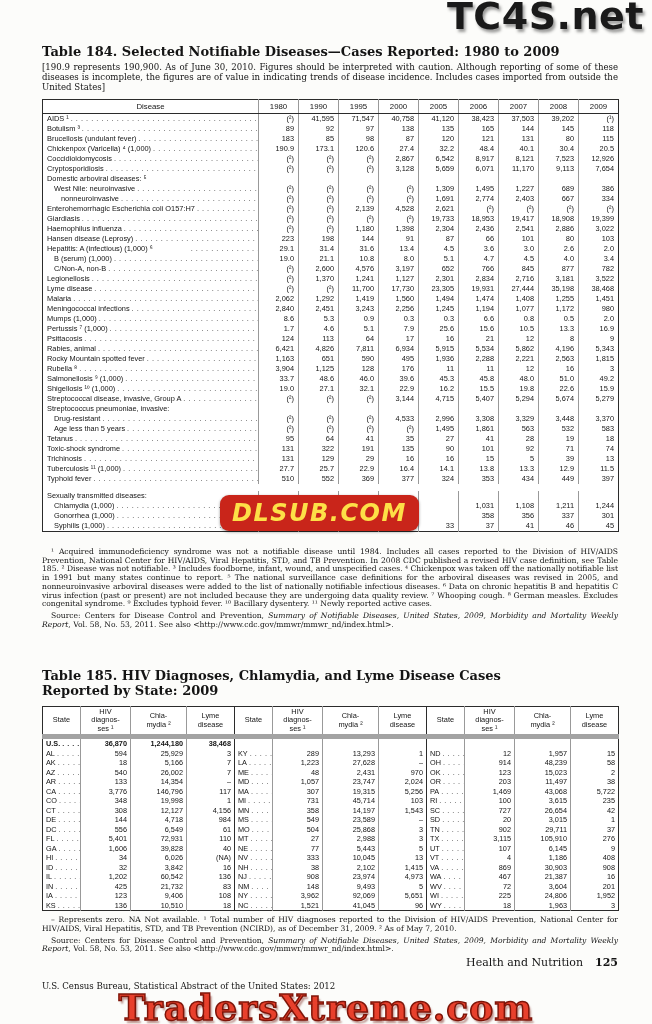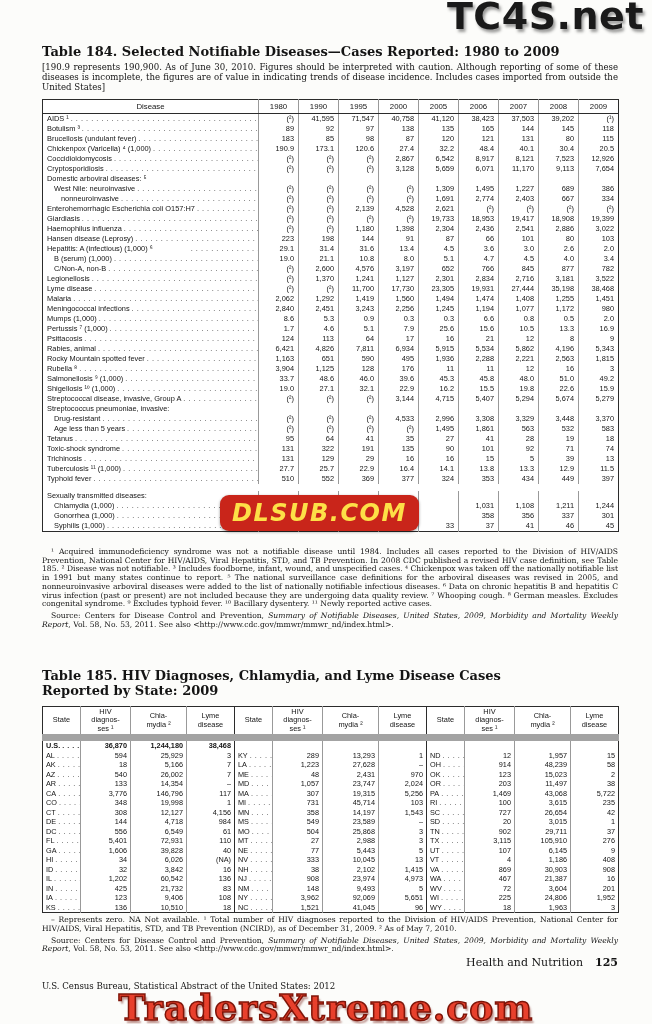--- a/index.html
+++ b/index.html
@@ -50,21 +50,21 @@
 
   .t184-notes { top:548px; left:42px; width:576px; font-family:"DejaVu Serif","Liberation Serif",serif;
                 font-size:7.6px; line-height:8.7px; text-align:justify; }
   .t184-notes p, .t185-notes p { text-indent:9px; }
   .srcline { margin-top:3px; }
 
   
   .t185 { top:706px; left:42px; width:576px; border:1px solid #2b2b2b; }
   .t185 th { font-size:7.4px; font-weight:normal; line-height:8.4px; white-space:pre-line;
              text-align:center; vertical-align:middle; height:30px; padding:1px 0;
-             border-bottom:7px solid #a3a3a3; }
+             border-bottom:5px solid #a3a3a3; }
   .t185 th.state { width:38px; }
   .t185 th.hiv   { width:50px; }
   .t185 th.chl   { width:56px; }
   .t185 th.lyme  { width:48px; }
   .t185 th, .t185 td { border-left:1px solid #999; }
   .t185 th:first-child, .t185 td:first-child { border-left:none; }
   .t185 .gsep { border-left-color:#2b2b2b; }
   .t185 td { height:9.5px; line-height:9.5px; font-size:7.3px; padding:0; vertical-align:middle; }
   .t185 td.scell { padding-left:3px; }
   .t185 td.ncell { text-align:right; padding-right:3px; white-space:nowrap; }

